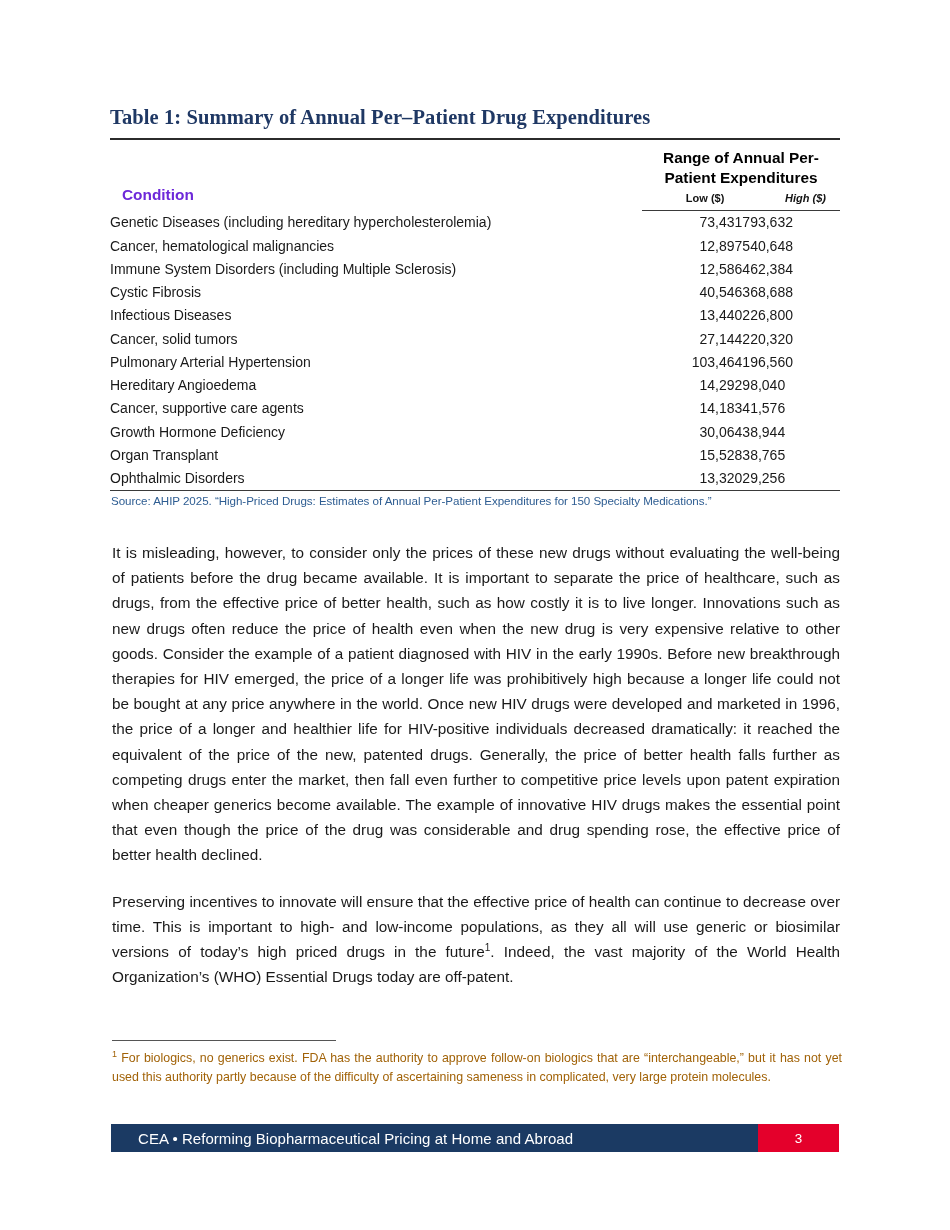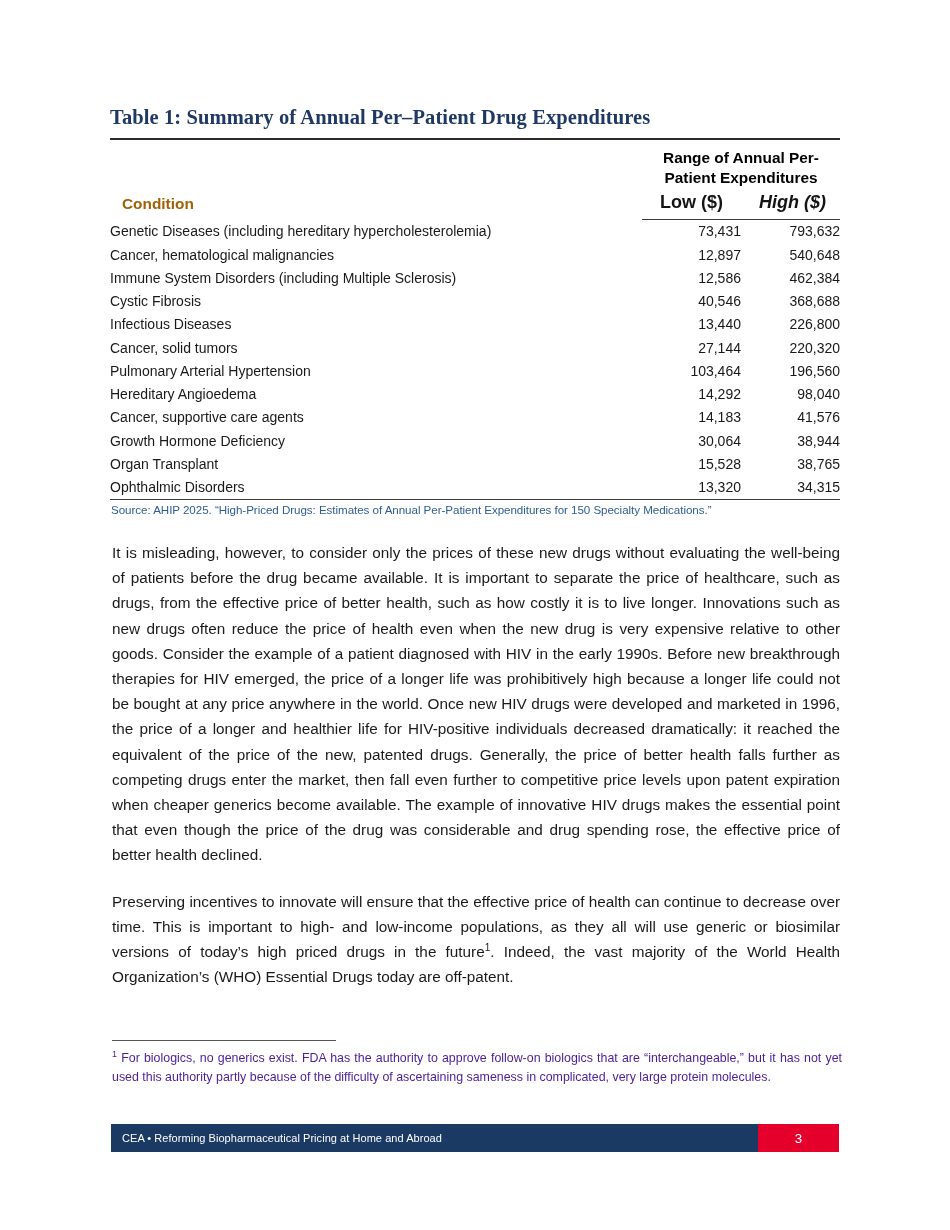--- a/index.html
+++ b/index.html
@@ -51,57 +51,57 @@
   table.tbl thead tr.hrow-main > * {
     border-top: 2.2px solid #2b2b2b;
   }
 
   .th-condition {
     text-align: left;
     font-weight: bold;
     font-size: 15.4px;
     vertical-align: bottom;
     padding: 8px 0 7px 12px;
-    color: #a16207;
+    color: #6d28d9;
     width: 520px;
   }
 
   .th-range {
     text-align: center;
     font-weight: bold;
     font-size: 15.4px;
     vertical-align: top;
     padding: 8px 6px 2px 6px;
     line-height: 1.30;
     color: #000000;
   }
 
   .th-sub {
     text-align: right;
     font-weight: bold;
-    font-size: 18px;
+    font-size: 11px;
     padding: 2px 0 6px 0;
     color: #141414;
   }
   .th-sub.low  { padding-right: 18px; }
   .th-sub.high { padding-right: 14px; font-style: italic; }
 
   table.tbl thead tr.hrow-sub > * {
     border-bottom: 1.1px solid #3a3a3a;
   }
 
   table.tbl tbody td {
     padding: 2.4px 0 2.4px 0;
     font-size: 14px;
     line-height: 1.32;
     color: #191919;
   }
   td.c-cond { padding-left: 12px; text-align: left; white-space: nowrap; }
   td.c-low  { text-align: right; padding-right: 18px; white-space: nowrap; }
-  td.c-high { text-align: right; padding-right: 14px; white-space: nowrap; }
+  td.c-high { text-align: left; padding-right: 14px; white-space: nowrap; }
 
   table.tbl tbody tr:last-child td {
     border-bottom: 1.1px solid #3a3a3a;
   }
 
   .source-note {
     font-size: 11.6px;
     color: #2e5d92;
     padding: 3px 0 0 1px;
     letter-spacing: -0.05px;
@@ -142,21 +142,21 @@
   }
   .fn-rule {
     width: 224px;
     height: 0;
     border-top: 1.1px solid #555;
     margin: 0 0 8px 0;
   }
   .fn-text {
     font-size: 12.4px;
     line-height: 19.4px;
-    color: #4c1d95;
+    color: #a16207;
     text-align: justify;
     margin: 0;
   }
   .fn-text sup {
     font-size: 9px;
     vertical-align: super;
     line-height: 0;
   }
 
   
@@ -166,24 +166,24 @@
     top: 1124px;
     width: 728px;
     height: 28px;
     display: flex;
     align-items: stretch;
   }
   .footer-left {
     flex: 1 1 auto;
     background: #1b3a63;
     color: #ffffff;
-    font-size: 11px;
+    font-size: 15px;
     display: flex;
     align-items: center;
-    padding-left: 11px;
+    padding-left: 27px;
     letter-spacing: 0.05px;
     white-space: nowrap;
   }
   .footer-right {
     flex: 0 0 81px;
     background: #e4002b;
     color: #ffffff;
     font-size: 13.4px;
     display: flex;
     align-items: center;
@@ -265,21 +265,21 @@
             <td class="c-high">38,944</td>
           </tr>
           <tr>
             <td class="c-cond">Organ Transplant</td>
             <td class="c-low">15,528</td>
             <td class="c-high">38,765</td>
           </tr>
           <tr>
             <td class="c-cond">Ophthalmic Disorders</td>
             <td class="c-low">13,320</td>
-            <td class="c-high">34,315</td>
+            <td class="c-high">29,256</td>
           </tr>
         </tbody>
     </table>
 
     <div class="source-note" style="color: rgb(46, 93, 146);">Source: AHIP 2025. “High-Priced Drugs: Estimates of Annual Per-Patient Expenditures for 150 Specialty Medications.”</div>
   </div>
 
   <div class="body-copy">
     <p class="para-1">It is misleading, however, to consider only the prices of these new drugs without evaluating the well-being of patients before the drug became available. It is important to separate the price of healthcare, such as drugs, from the effective price of better health, such as how costly it is to live longer.  Innovations such as new drugs often reduce the price of health even when the new drug is very expensive relative to other goods.  Consider the example of a patient diagnosed with HIV in the early 1990s. Before new breakthrough therapies for HIV emerged, the price of a longer life was prohibitively high because a longer life could not be bought at any price anywhere in the world. Once new HIV drugs were developed and marketed in 1996, the price of a longer and healthier life for HIV-positive individuals decreased dramatically: it reached the equivalent of the price of the new, patented drugs. Generally, the price of better health falls further as competing drugs enter the market, then fall even further to competitive price levels upon patent expiration when cheaper generics become available. The example of innovative HIV drugs makes the essential point that even though the price of the drug was considerable and drug spending rose, the effective price of better health declined.</p>
     <p class="para-2"><span>Preserving incentives to innovate will ensure that the effective price of health can continue to decrease over time. This is important to high- and low-income populations, as they all will use generic or biosimilar versions of today’s high priced drugs in the future</span><sup class="fn-ref">1</sup><span>. Indeed, the vast majority of the World Health Organization’s (WHO) Essential Drugs today are off-patent.</span></p>

